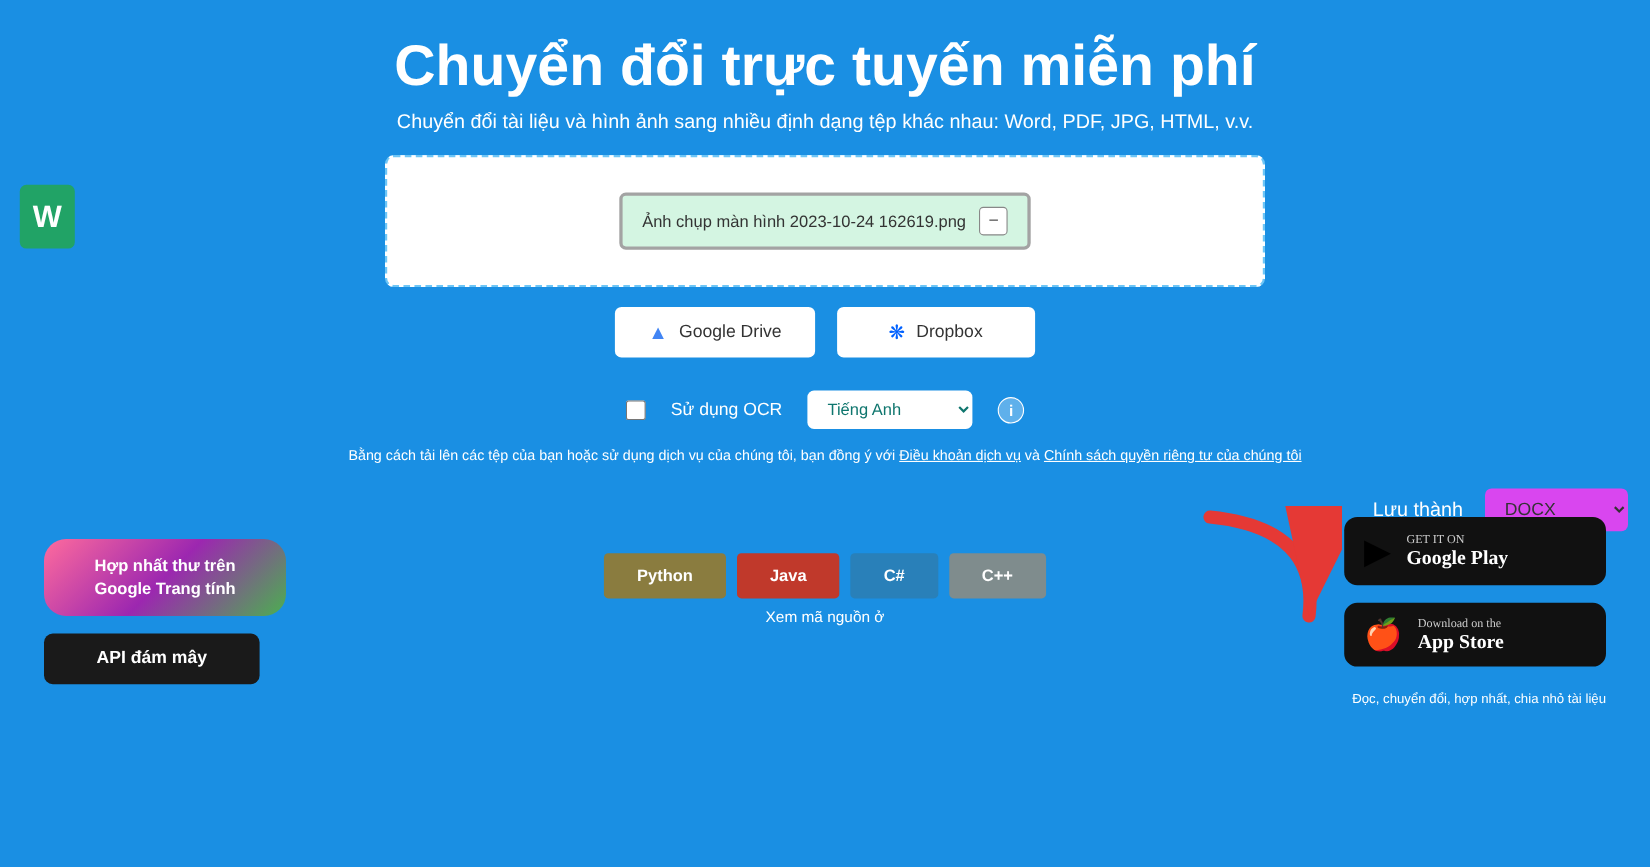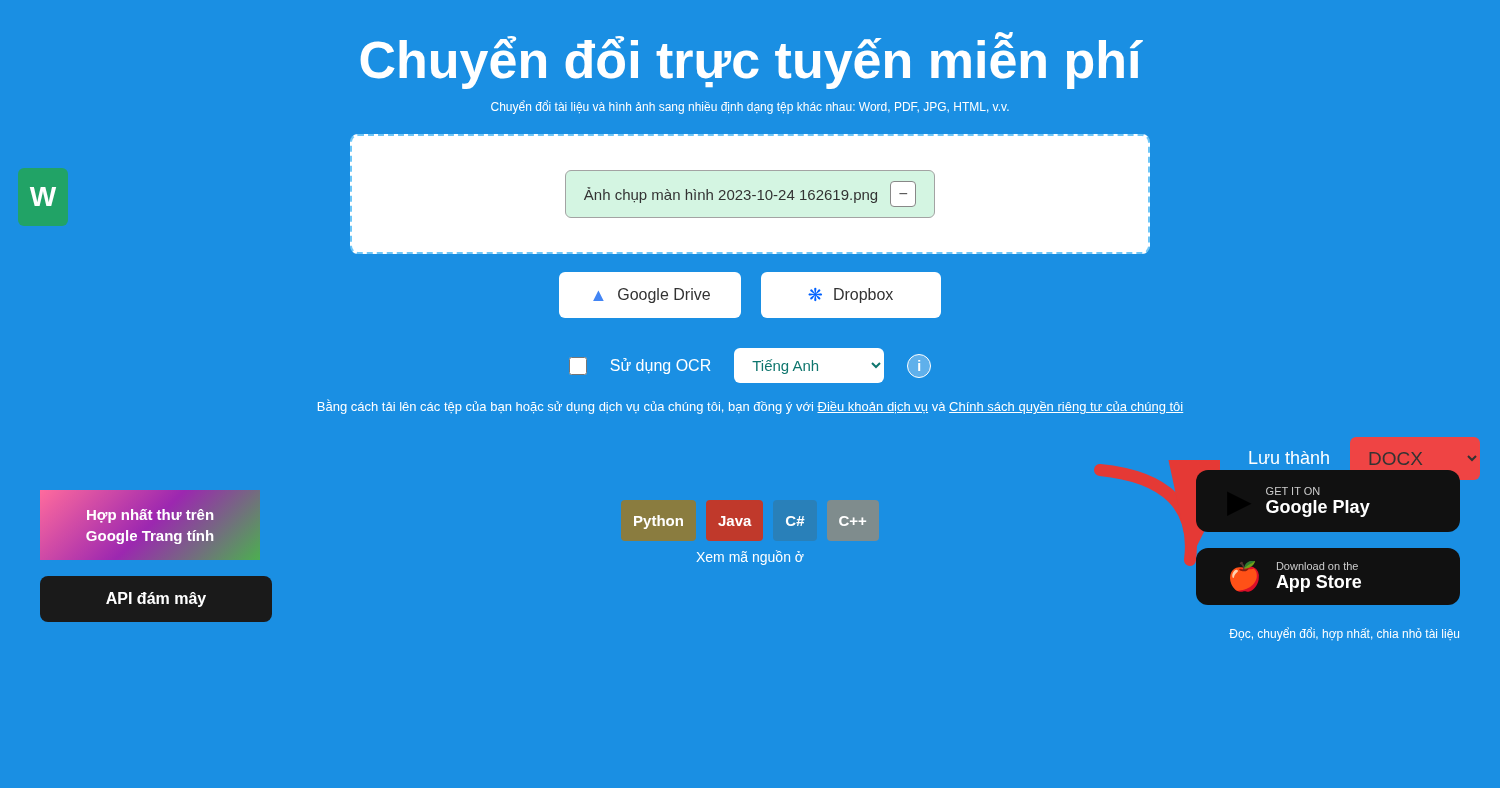--- a/index.html
+++ b/index.html
@@ -25,21 +25,21 @@
       text-align: center;
       margin-bottom: 20px;
     }
     .header h1 {
       font-size: 52px;
       font-weight: bold;
       color: white;
       margin-bottom: 10px;
     }
     .header .subtitle {
-      font-size: 12px;
+      font-size: 18px;
       color: white;
       margin-bottom: 6px;
     }
     .header .provider {
       font-size: 15px;
       color: white;
     }
     .header .provider a {
       color: white;
       text-decoration: underline;
@@ -74,21 +74,21 @@
       border: 2.5px dashed #6dc6f7;
       border-radius: 8px;
       padding: 30px 20px;
       display: flex;
       align-items: center;
       justify-content: center;
       min-height: 120px;
     }
     .file-chip {
       background: #d4f5e2;
-      border: 1px solid #a3a3a3;
+      border: 3px solid #a3a3a3;
       border-radius: 6px;
       padding: 10px 18px;
       display: flex;
       align-items: center;
       gap: 12px;
       color: #333;
       font-size: 15px;
     }
     .file-chip .remove-btn {
       width: 26px;
@@ -195,22 +195,22 @@
     }
     .save-label {
       font-size: 18px;
       color: white;
       white-space: nowrap;
     }
     .format-select {
       padding: 10px 14px;
       border-radius: 6px;
       border: none;
-      font-size: 19px;
-      background: #ef4444;
+      font-size: 16px;
+      background: #d946ef;
       color: #333;
       cursor: pointer;
       min-width: 130px;
     }
     .convert-btn {
       background: #2dce89;
       color: white;
       border: none;
       border-radius: 6px;
       padding: 14px 60px;
@@ -228,54 +228,54 @@
       position: absolute;
       left: 40px;
       top: 490px;
       display: flex;
       flex-direction: column;
       gap: 16px;
     }
     .merge-btn {
       background: linear-gradient(135deg, #ff6b9d, #9c27b0, #4caf50);
       border: none;
-      border-radius: 0;
+      border-radius: 20px;
       padding: 14px 20px;
       font-size: 15px;
       font-weight: bold;
       color: white;
       cursor: pointer;
       width: 220px;
       text-align: center;
       line-height: 1.4;
     }
     .api-btn {
       background: #1a1a1a;
       border: none;
       border-radius: 8px;
       padding: 14px 30px;
       font-size: 16px;
       font-weight: bold;
       color: white;
       cursor: pointer;
-      width: 232px;
+      width: 196px;
       text-align: center;
     }
 
     
     .code-row {
       display: flex;
       justify-content: center;
       gap: 10px;
       margin-top: 10px;
     }
     .code-btn {
       border: none;
       border-radius: 4px;
-      padding: 12px 12px;
+      padding: 12px 30px;
       font-size: 15px;
       font-weight: bold;
       cursor: pointer;
       color: white;
     }
     .python-btn { background: #8a7c3f; }
     .java-btn { background: #c0392b; }
     .csharp-btn { background: #2980b9; }
     .cpp-btn { background: #7f8c8d; }
 
@@ -291,27 +291,28 @@
       position: absolute;
       right: 40px;
       top: 470px;
       display: flex;
       flex-direction: column;
       gap: 16px;
     }
     .store-btn {
       background: #111;
       border-radius: 12px;
-      padding: 12px 31px;
+      padding: 12px 18px;
       display: flex;
       align-items: center;
       gap: 14px;
       cursor: pointer;
-      width: 264px;
-      border: none;
+      width: 238px;
+      border: none;
+      font-family: Liberation Serif, serif;
     }
     .store-btn-icon {
       font-size: 32px;
     }
     .store-btn-text {
       display: flex;
       flex-direction: column;
       color: white;
       text-align: left;
     }

